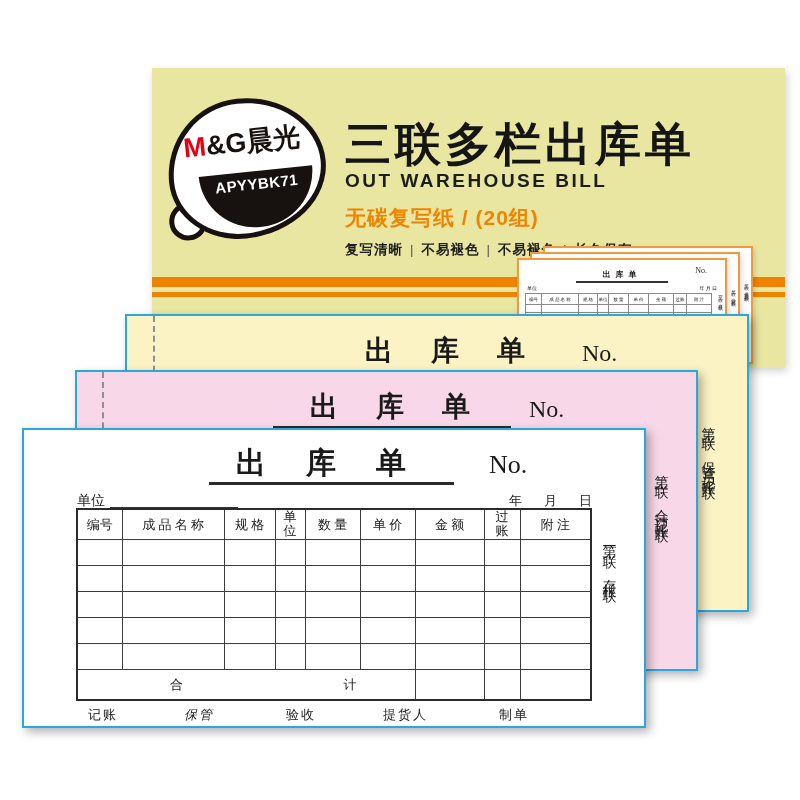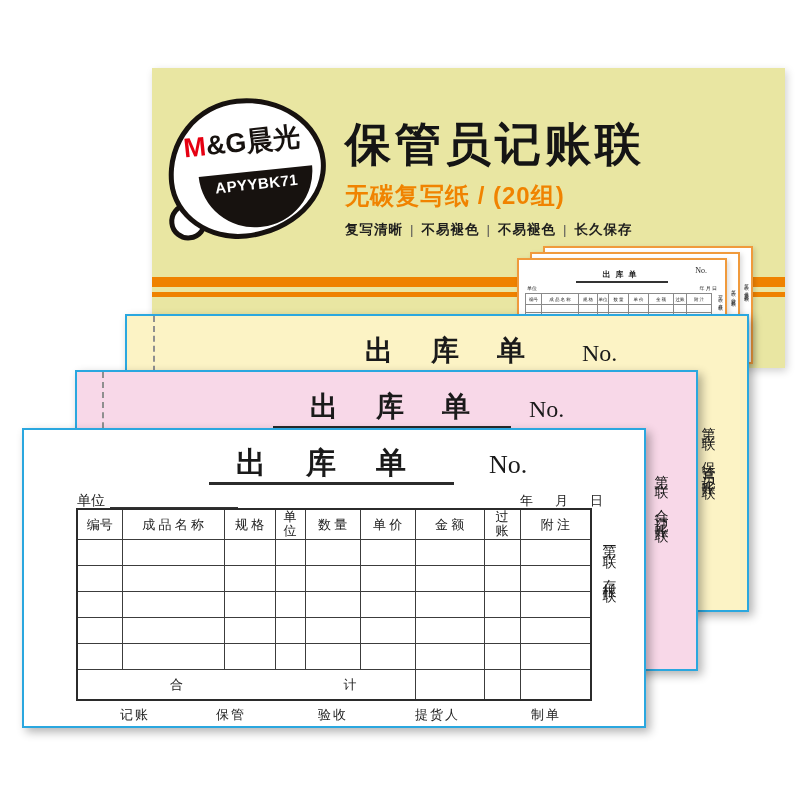--- a/index.html
+++ b/index.html
@@ -31,21 +31,21 @@
   .logo-brand .blk { color:#17120f; }
   .logo-disc { position:absolute; left:30px; top:74px; width:114px; height:56px;
     background:#17120f; border-radius:0 0 58px 58px; text-align:center; }
   .logo-model { display:inline-block; margin-top:4px; color:#fff; font-size:15px; font-weight:800;
     font-family:"Liberation Sans","DejaVu Sans",sans-serif; letter-spacing:.5px; }
 
   .titleblock { position:absolute; left:193px; top:52px; width:430px;
     font-family:"Liberation Sans","DejaVu Sans",sans-serif; }
   .cv-title { font-size:46px; font-weight:800; color:#151515; letter-spacing:4px; line-height:1.05; white-space:nowrap; }
   .cv-sub { font-size:19px; font-weight:800; color:#1d1d1d; letter-spacing:2.5px; margin-top:2px; }
-  .cv-paper { font-size:24px; font-weight:700; color:#f08300; margin-top:12px; letter-spacing:1px; }
+  .cv-paper { font-size:21px; font-weight:700; color:#f08300; margin-top:12px; letter-spacing:1px; }
   .cv-feats { font-size:13.5px; font-weight:700; color:#1d1d1d; margin-top:9px; letter-spacing:1px; }
   .cv-feats .sep { color:#555; padding:0 7px; font-weight:400; }
 
   
   .thumb { position:absolute; left:365px; top:178px; width:240px; height:124px; }
   .mini-sheet { position:absolute; width:210px; height:118px; background:#fff;
     border:2px solid #f09a3c; box-shadow:2px 2px 5px rgba(0,0,0,.15); }
   .ms-back { left:26px; top:0; }
   .ms-mid  { left:13px; top:6px; }
   .ms-front{ left:0; top:12px; padding:3px 6px; }
@@ -82,37 +82,37 @@
   .white  .no-label { left:465px; top:20px; font-size:26px; }
 
   .copy-label { position:absolute; writing-mode:vertical-rl; font-size:14px; letter-spacing:5px; color:#1a1a1a; }
   .yellow .copy-label { right:30px; top:100px; }
   .pink   .copy-label { right:26px; top:92px; }
   .white  .copy-label { right:26px; top:104px; }
 
   
   .unit-label { position:absolute; left:53px; top:62px; font-size:14px; }
   .unit-line { position:absolute; left:86px; top:60px; width:128px; height:18px; border-bottom:1px solid #333; }
-  .date-group { position:absolute; left:496px; top:62px; font-size:13px; white-space:nowrap; }
+  .date-group { position:absolute; left:485px; top:62px; font-size:13px; white-space:nowrap; }
   .date-group span { margin-right:22px; } .date-group span:last-child { margin-right:0; }
 
   .bill-table { position:absolute; left:52px; top:78px; border-collapse:collapse; table-layout:fixed; width:514px; }
   .bill-table th,.bill-table td { border:1px solid #3c3c3c; font-weight:400; font-size:13px; color:#1a1a1a;
     text-align:center; vertical-align:middle; padding:0; overflow:hidden; }
   .bill-table { border:2px solid #2b2b2b; }
   .bill-table tr.hdr { height:28px; }
   .bill-table tr.row { height:26px; }
   .bill-table tr.tot { height:30px; }
   .wrapchars { display:inline-block; width:15px; word-break:break-all; line-height:1.1; }
   .total-cell { padding:0 58px 0 92px !important; }
   .total-flex { display:flex; justify-content:space-between; }
 
-  .signatures { position:absolute; left:0; top:276px; width:624px; height:20px; font-size:13px;margin-left:32px; }
+  .signatures { position:absolute; left:0; top:276px; width:624px; height:20px; font-size:13px; }
   .signatures span { position:absolute; white-space:nowrap; letter-spacing:2px; }
-  .sig0 { left:64px; } .sig1 { left:160px; } .sig2 { left:262px; } .sig3 { left:359px; } .sig4 { left:475px; }
+  .sig0 { left:64px; } .sig1 { left:160px;font-style:italic; } .sig2 { left:262px; } .sig3 { left:359px; } .sig4 { left:475px; }
 </style>
 </head>
 <body>
 
 <div class="page">
 
   <div class="cover">
     <div class="stripe thick"></div>
     <div class="stripe thin"></div>
 
@@ -121,21 +121,22 @@
       <div class="logo-blob"></div>
       <div class="logo-brand">
         <span class="red">M</span><span class="blk">&amp;G</span><span class="blk">晨光</span>
       </div>
       <div class="logo-disc">
         <span class="logo-model">APYYBK71</span>
       </div>
     </div>
 
     <div class="titleblock">
-      <div class="cv-title">保管员记账联</div>
+      <div class="cv-title">三联多栏出库单</div>
+      <div class="cv-sub">OUT WAREHOUSE BILL</div>
       <div class="cv-paper">无碳复写纸 / (20组)</div>
       <div class="cv-feats">
         <span>复写清晰</span><span class="sep">|</span><span>不易褪色</span><span class="sep">|</span><span>不易褪色</span><span class="sep">|</span><span>长久保存</span>
       </div>
     </div>
 
     <div class="thumb">
       <div class="mini-sheet ms-back">
         <div class="m-side">第三联：保管员记账联</div>
       </div>

